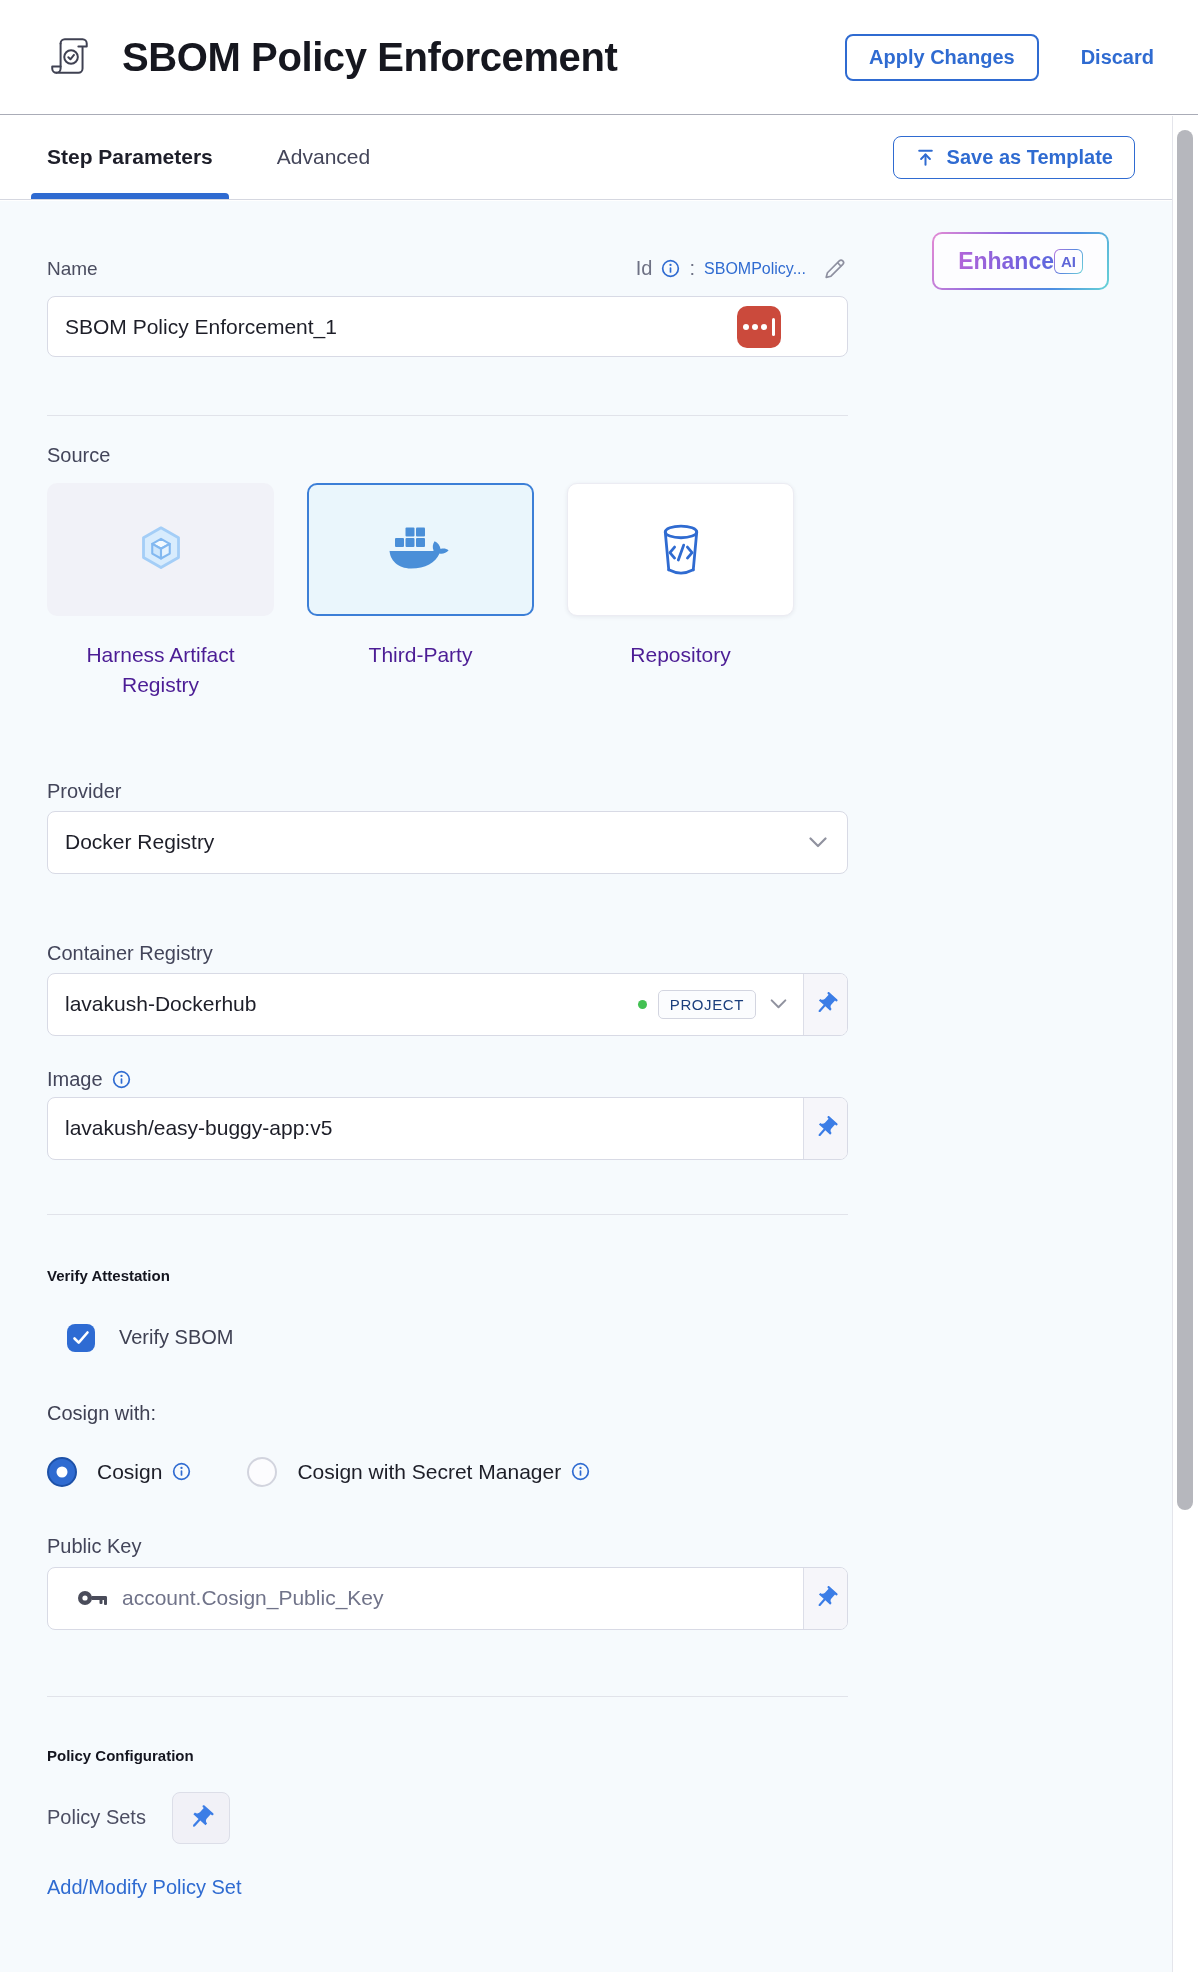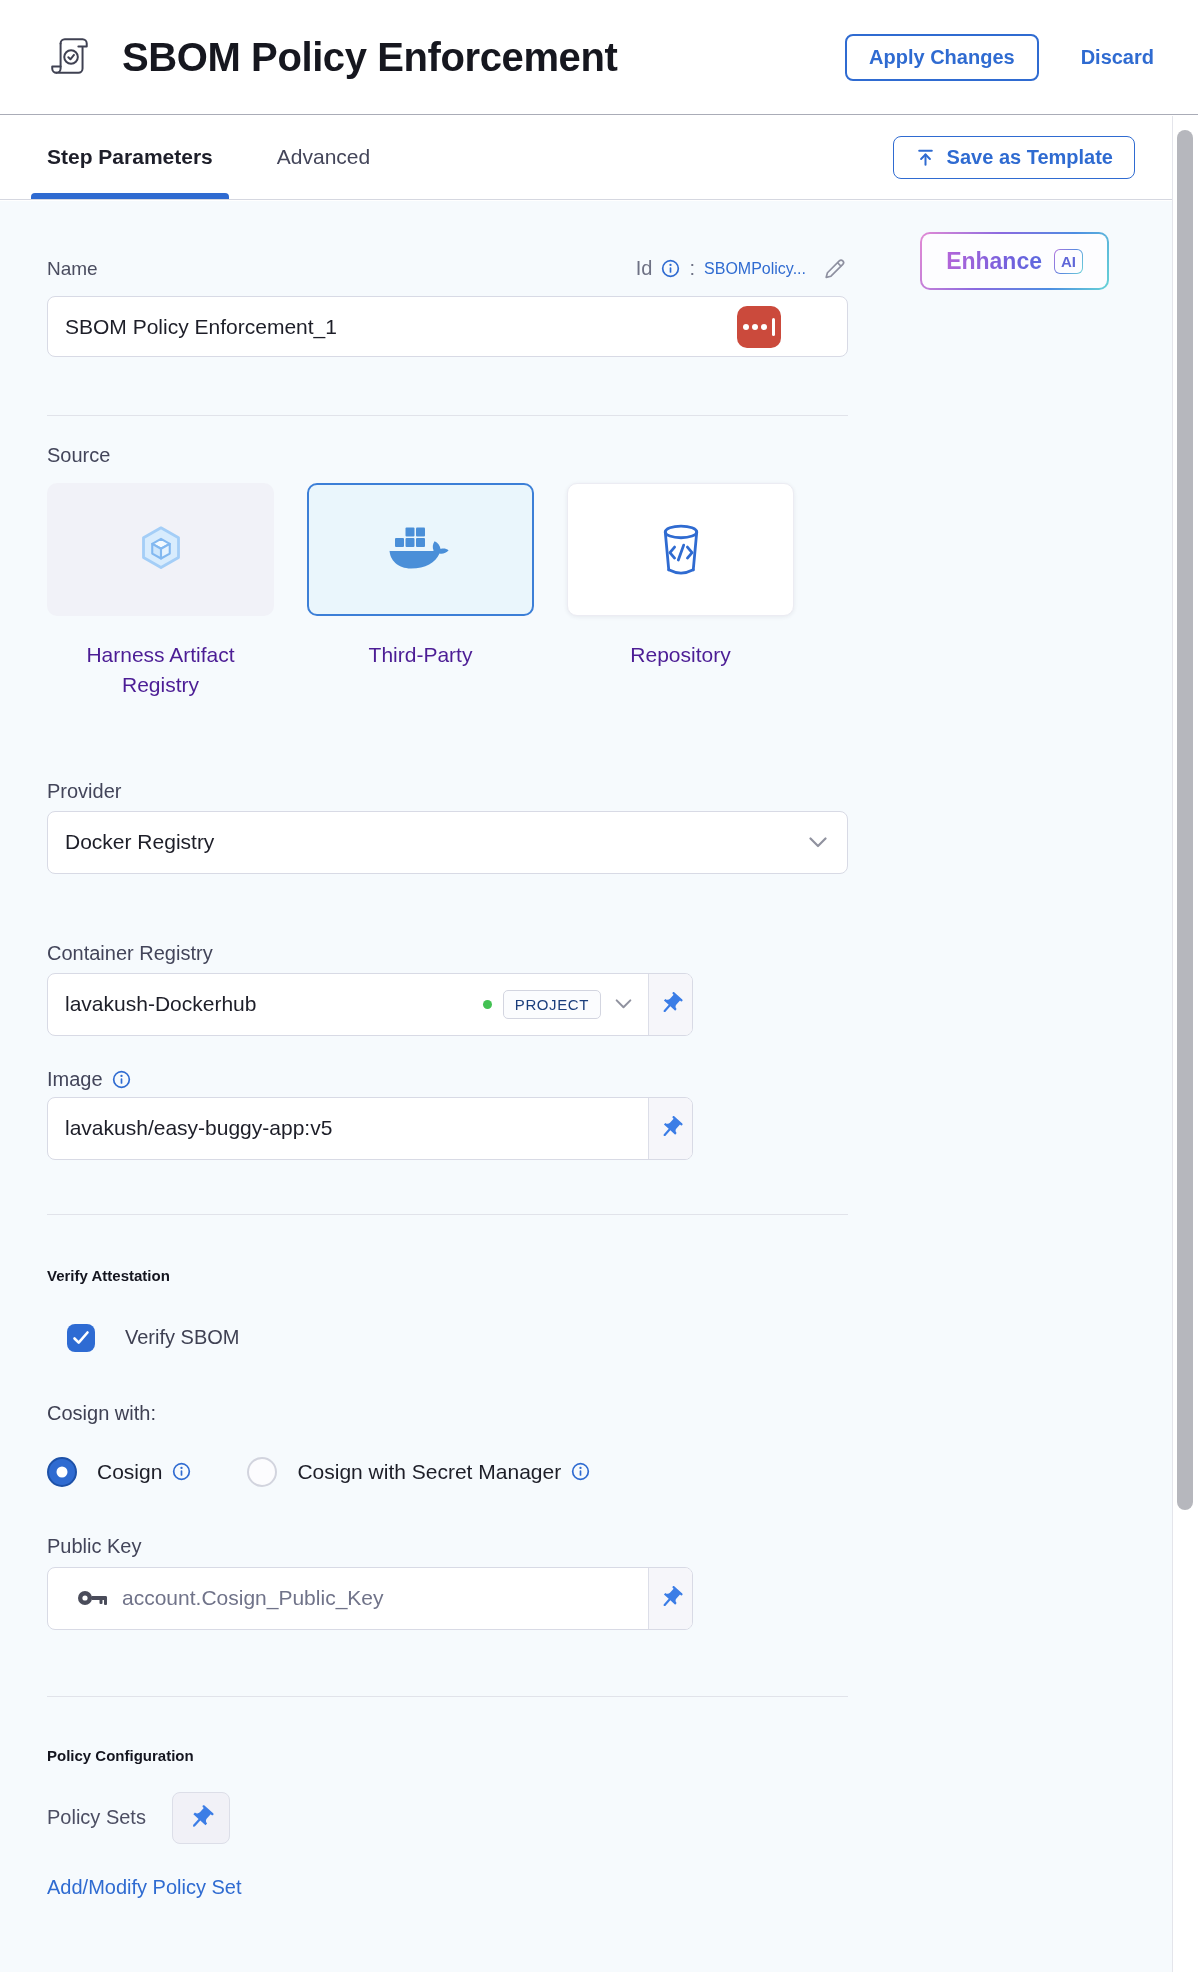--- a/index.html
+++ b/index.html
@@ -70,21 +70,21 @@
   }
   .lbl { font-size:19px; color:#4b4d60; }
   .id-group { display:flex; align-items:center; gap:9px;text-align:right; }
   .id-gray { font-size:20px; color:#6e7184; }
   .id-value { font-size:16px; color:#2f6bd1; font-weight:500; }
   .icon-btn { background:none; border:none; cursor:pointer; padding:0; display:flex; align-items:center; }
 
   .enhance-btn {
     position:absolute; top:31px; right:63px;
     height:58px; padding:0 24px;
-    display:flex; align-items:center; gap:12px;
+    display:flex; align-items:center; 
     border:2px solid transparent; border-radius:10px;
     background:linear-gradient(#fdfdff,#fdfdff) padding-box,
                linear-gradient(115deg,#e38ad4 0%,#8a6ae0 38%,#4d8de2 72%,#67d4d6 100%) border-box;
     cursor:pointer; font-family:inherit;
   }
   .enhance-txt {
     font-size:23px; font-weight:700;
     background:linear-gradient(90deg,#b365d9 0%,#6f60dd 70%,#5c6ade 100%);
     -webkit-background-clip:text; background-clip:text; color:transparent;
   }
@@ -137,42 +137,42 @@
 
   .select-box {
     margin-top:8px; height:63px; width:801px;
     background:#fff; border:1px solid #d8dae5; border-radius:8px;
     display:flex; align-items:center; padding:0 20px 0 17px;
     font-size:21px; color:#1d1e28; cursor:pointer;
   }
   .select-box .chev { margin-left:auto; }
 
   .rt-input {
-    margin-top:8px; height:63px; width:646px;
+    margin-top:8px; height:63px; width:801px;
     background:#fff; border:1px solid #d8dae5; border-radius:8px;
     display:flex; align-items:center; padding-left:17px;
     font-size:21px; color:#1d1e28; overflow:hidden;justify-content:center;
   }
   .rt-input .grow { flex:1; }
   .scope-dot { width:9px; height:9px; border-radius:50%; background:#43c153; margin-right:11px; }
   .scope-badge {
     border:1px solid #d3d5e0; border-radius:5px; background:#fbfcfe;
     color:#1b3e7c; font-size:15px; font-weight:500; letter-spacing:.6px;
     padding:5px 11px; margin-right:14px;
   }
   .rt-input .chev { margin-right:16px; }
   .pin-seg {
     align-self:stretch; width:44px; flex:0 0 44px;
     border-left:1px solid #dcdee8; background:#f6f6fa;
     display:flex; align-items:center; justify-content:center; cursor:pointer;
   }
   .input-gap { margin-top:6px; }
 
   .section-h { margin-top:52px; font-size:15px; font-weight:700; color:#14151f; }
-  .check-row { margin-top:40px; display:flex; align-items:center; gap:30px; cursor:pointer;padding-left:20px; }
+  .check-row { margin-top:40px; display:flex; align-items:center; gap:24px; cursor:pointer;padding-left:20px; }
   .checkbox {
     width:28px; height:28px; border-radius:8px; background:#2e6bd3;
     display:flex; align-items:center; justify-content:center;
   }
   .check-lbl { font-size:20px; color:#3f4153; }
   .verify-with { margin-top:50px; font-size:20px; color:#3f4153; }
   .radio-row { margin-top:32px; display:flex; align-items:center; }
   .radio { width:30px; height:30px; border-radius:50%; flex:0 0 30px; cursor:pointer; }
   .radio--on {
     background:#2f6bd1; border:2px solid #1d51a8; position:relative;

